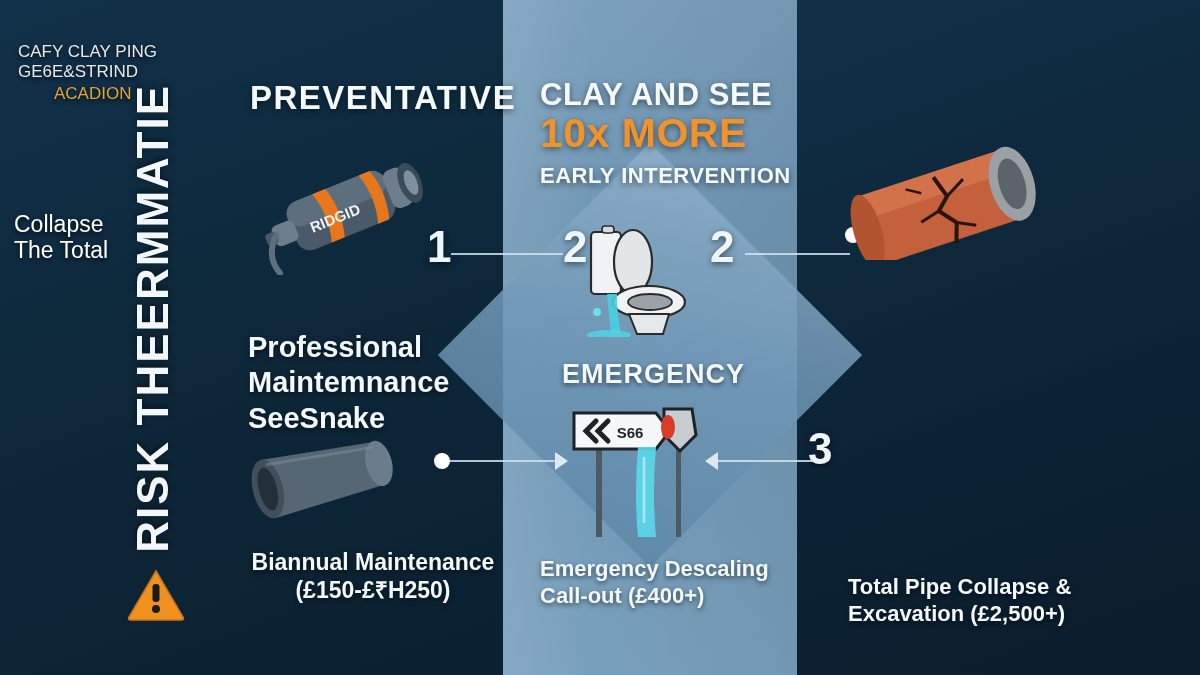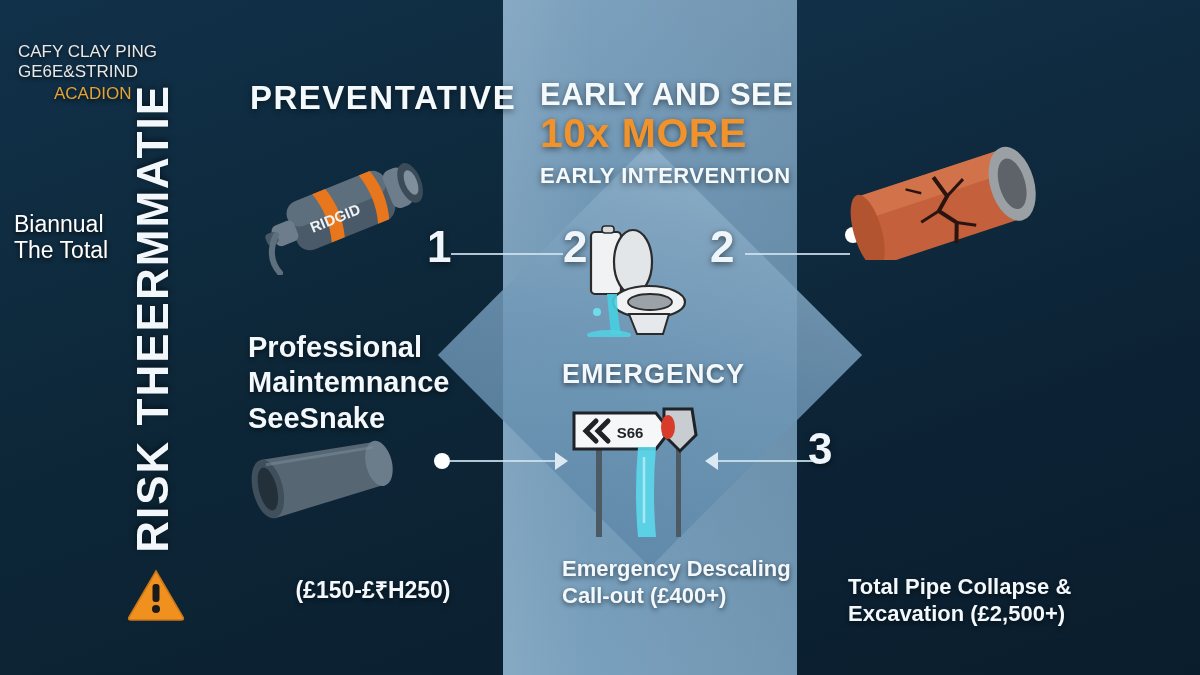--- a/index.html
+++ b/index.html
@@ -87,21 +87,21 @@
   .arrow-l { border-right: 13px solid #dce9f3; }
 
   
   .cap {
     position: absolute; color: #f3f8fc; font-weight: 700;
     text-shadow: 0 2px 5px rgba(0,0,0,.55); line-height: 1.22;
   }
   #cap-prev-top { left: 248px; top: 330px; font-size: 29px; width: 250px; }
   #cap-prev-bot { left: 238px; top: 548px; font-size: 23px; width: 270px; text-align: center;}
   #cap-mid-label{ left: 562px; top: 358px; font-size: 27px; letter-spacing: 1px; }
-  #cap-mid-bot  { left: 540px; top: 556px; font-size: 22px; width: 250px; margin-left: 22px; }
+  #cap-mid-bot  { left: 540px; top: 556px; font-size: 22px; width: 250px; }
   #cap-right-bot{ left: 848px; top: 560px; font-size: 22px; width: 280px; margin-top: 14px; }
 
   
   .illus { position: absolute; }
 
   
   #tool { left: 258px; top: 140px; width: 190px; height: 135px; }
   
   #pipe { left: 240px; top: 430px; width: 160px; height: 90px; }
   
@@ -140,21 +140,21 @@
 
   <svg class="warn-tri" viewBox="0 0 60 54">
     <path d="M30 3 L57 49 Q58.5 52 55 52 L5 52 Q1.5 52 3 49 Z" fill="#f0901f" stroke="#c9761a" stroke-width="1.5"></path>
     <rect x="26.5" y="16" width="7" height="18" rx="3" fill="#1a1a1a"></rect>
     <circle cx="30" cy="41" r="4" fill="#1a1a1a"></circle>
   </svg>
 
   <div class="head" id="head-prev">PREVENTATIVE</div>
 
   <div class="head" id="head-mid">
-    <span>EARLY AND SEE</span>
+    <span>CLAY AND SEE</span>
     <span class="accent">10x MORE</span>
     <span class="sub">EARLY INTERVENTION</span>
   </div>
 
 
   <div class="num" id="num1">1</div>
   <div class="num" id="num2a">2</div>
   <div class="num" id="num2b">2</div>
   <div class="num" id="num3">3</div>
 
@@ -190,21 +190,21 @@
       <ellipse cx="140" cy="48" rx="13" ry="23" fill="#6b7d8a"></ellipse>
       <ellipse cx="26" cy="46" rx="15" ry="30" fill="#3f4f5b"></ellipse>
       <ellipse cx="26" cy="46" rx="9" ry="22" fill="#243039"></ellipse>
       <path d="M30 22 L138 31" stroke="#7e909d" stroke-width="3" opacity=".5" fill="none"></path>
     </g>
   </svg>
 
   <div class="cap" id="cap-prev-top">Professional Maintemnance SeeSnake</div>
 
   <div class="cap" id="cap-prev-bot">
-    <br>
+    <span>Biannual Maintenance</span><br>
     <span>(£150-£₹H250)</span>
   </div>
 
   <svg class="illus" id="toilet" viewBox="0 0 120 115">
     <rect x="14" y="10" width="30" height="62" rx="4" fill="#f1f2f3" stroke="#2b2b2b" stroke-width="2.2"></rect>
     <ellipse cx="56" cy="40" rx="19" ry="32" fill="#e3e6e8" stroke="#2b2b2b" stroke-width="2.2"></ellipse>
     <ellipse cx="72" cy="80" rx="36" ry="16" fill="#f1f2f3" stroke="#2b2b2b" stroke-width="2.2"></ellipse>
     <ellipse cx="73" cy="80" rx="22" ry="8" fill="#9ba3a8" stroke="#2b2b2b" stroke-width="1.8"></ellipse>
     <path d="M52 92 L60 112 L86 112 L92 92 Z" fill="#e6e9eb" stroke="#2b2b2b" stroke-width="2"></path>
     <rect x="25" y="4" width="12" height="7" rx="3" fill="#d7dbde" stroke="#2b2b2b" stroke-width="1.6"></rect>
@@ -268,21 +268,21 @@
         <radialGradient id="vig" cx="50%" cy="45%" r="72%">
           <stop offset="60%" stop-color="#000" stop-opacity="0"></stop>
           <stop offset="100%" stop-color="#000" stop-opacity="1"></stop>
         </radialGradient>
       </defs>
     </svg>
     <div class="photo-txt" id="photo-t1">CAFY CLAY PING</div>
     <div class="photo-txt" id="photo-t2">GE6E&amp;STRIND</div>
     <div class="photo-txt" id="photo-t3">ACADION</div>
     <div class="photo-txt" id="photo-t4">
-      <span>Biannual</span><br>
+      <span>Collapse</span><br>
       <span>The Total</span>
     </div>
   </div>
 
   <div class="cap" id="cap-right-bot">
     <span>Total Pipe Collapse &amp;</span><br>
     <span>Excavation (£2,500+)</span>
   </div>
 
 </div>

